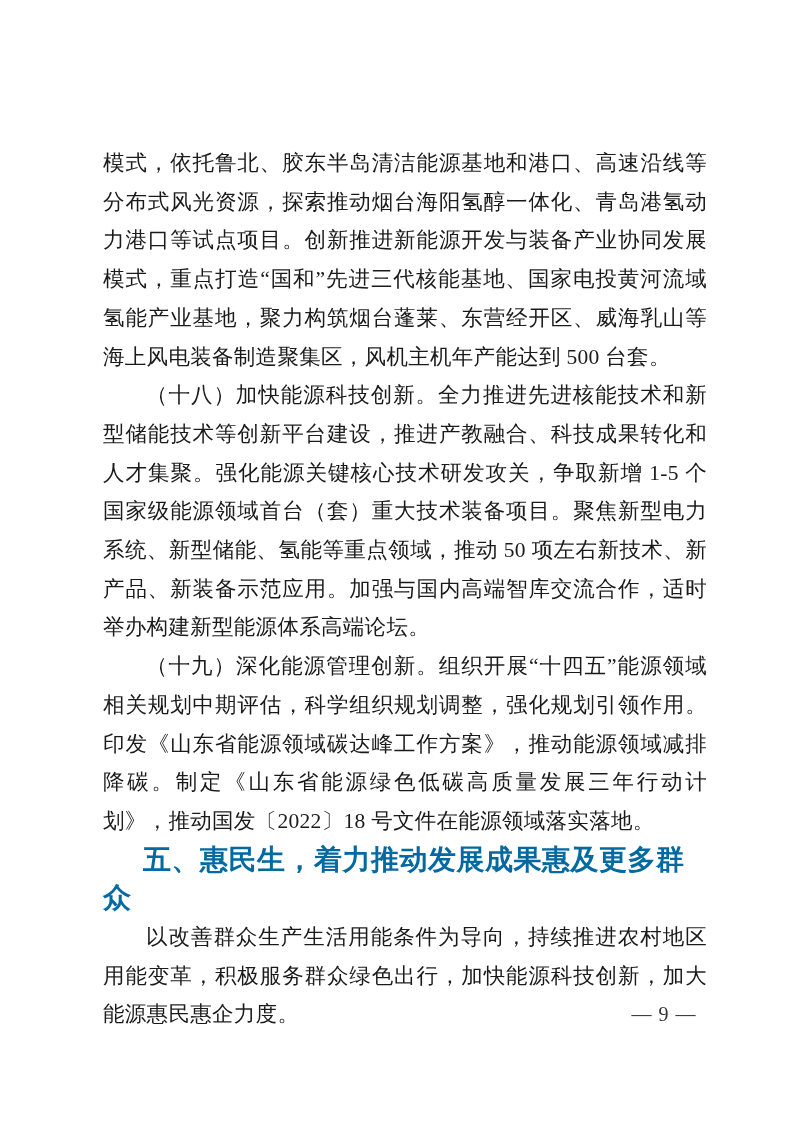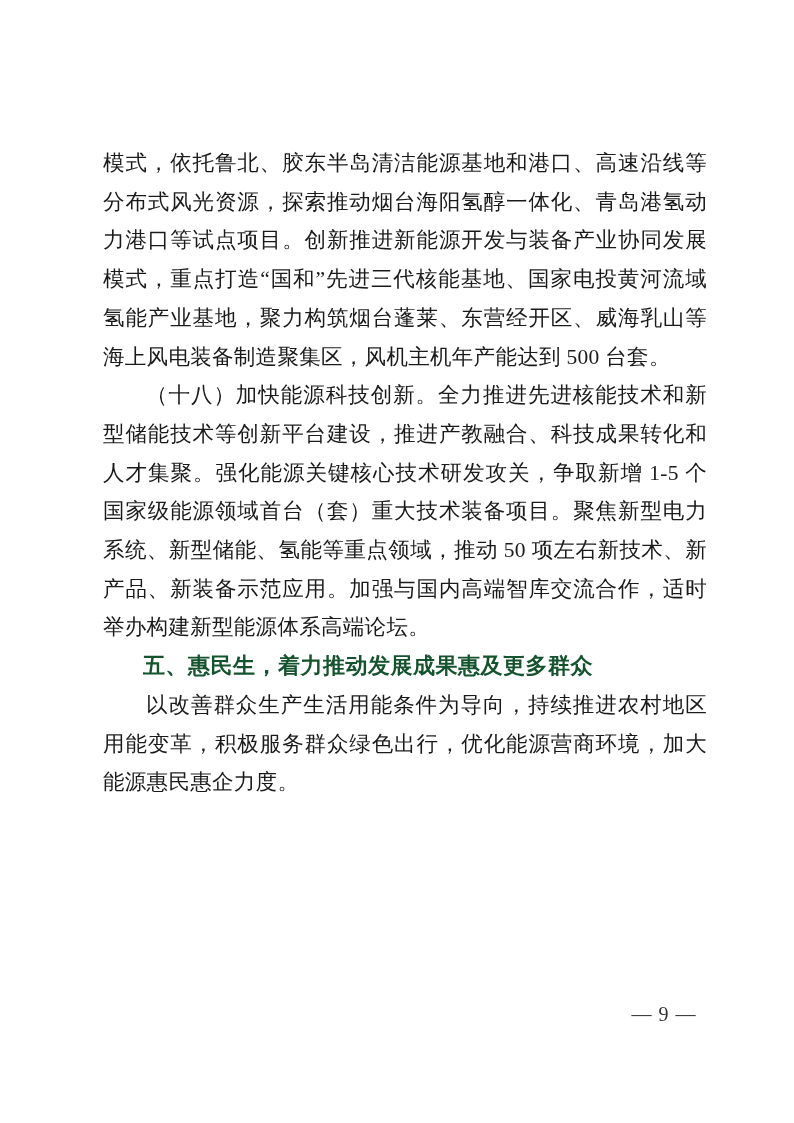--- a/index.html
+++ b/index.html
@@ -30,25 +30,25 @@
     letter-spacing: 0.3px;
     color: #1a1a1a;
   }
   .content p.indent {
     text-indent: 43px;
   }
   .content h2.section-heading {
     margin: 0;
     font-family: "Liberation Sans", "DejaVu Sans", sans-serif;
     font-weight: bold;
-    font-size: 22px;
+    font-size: 28px;
     line-height: 38.7px;
     text-indent: 40px;
     letter-spacing: 0.5px;
-    color: #14532d;
+    color: #0369a1;
     text-align: left;
   }
   .page-footer {
     position: absolute;
     top: 1003px;
     left: 608px;
     width: 112px;
     text-align: center;
     font-family: "Liberation Serif", "DejaVu Serif", serif;
     font-size: 20px;
@@ -56,17 +56,18 @@
     letter-spacing: 1px;
   }
 </style>
 </head>
 <body>
 
 <div class="page">
   <div class="content">
     <p>模式，依托鲁北、胶东半岛清洁能源基地和港口、高速沿线等分布式风光资源，探索推动烟台海阳氢醇一体化、青岛港氢动力港口等试点项目。创新推进新能源开发与装备产业协同发展模式，重点打造“国和”先进三代核能基地、国家电投黄河流域氢能产业基地，聚力构筑烟台蓬莱、东营经开区、威海乳山等海上风电装备制造聚集区，风机主机年产能达到 500 台套。</p>
     <p class="indent">（十八）加快能源科技创新。全力推进先进核能技术和新型储能技术等创新平台建设，推进产教融合、科技成果转化和人才集聚。强化能源关键核心技术研发攻关，争取新增 1-5 个国家级能源领域首台（套）重大技术装备项目。聚焦新型电力系统、新型储能、氢能等重点领域，推动 50 项左右新技术、新产品、新装备示范应用。加强与国内高端智库交流合作，适时举办构建新型能源体系高端论坛。</p>
+    <p class="indent">（十九）深化能源管理创新。组织开展“十四五”能源领域相关规划中期评估，科学组织规划调整，强化规划引领作用。印发《山东省能源领域碳达峰工作方案》，推动能源领域减排降碳。制定《山东省能源绿色低碳高质量发展三年行动计划》，推动国发〔2022〕18 号文件在能源领域落实落地。</p>
     <h2 class="section-heading">五、惠民生，着力推动发展成果惠及更多群众</h2>
-    <p class="indent">以改善群众生产生活用能条件为导向，持续推进农村地区用能变革，积极服务群众绿色出行，优化能源营商环境，加大能源惠民惠企力度。</p>
+    <p class="indent">以改善群众生产生活用能条件为导向，持续推进农村地区用能变革，积极服务群众绿色出行，加快能源科技创新，加大能源惠民惠企力度。</p>
   </div>
   <div class="page-footer">— 9 —</div>
 </div>
 
 </body></html>

